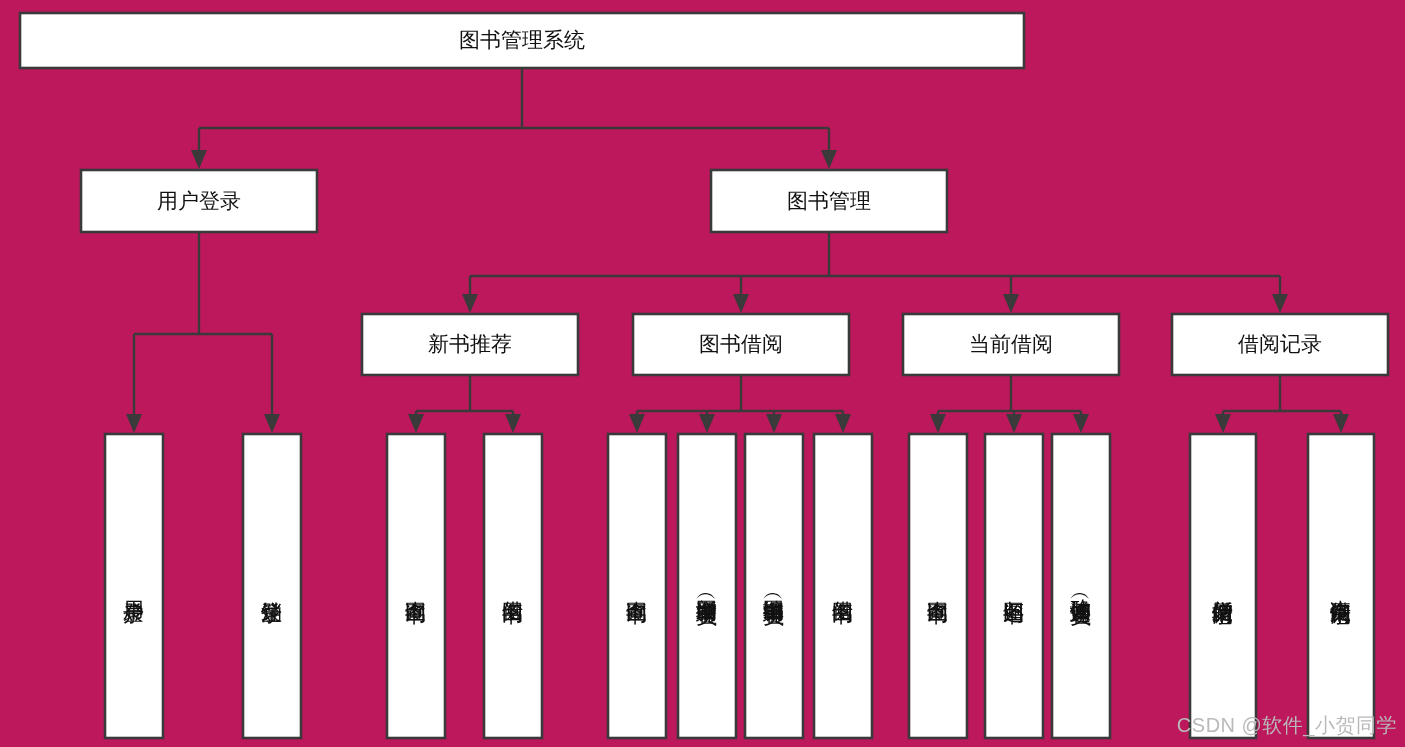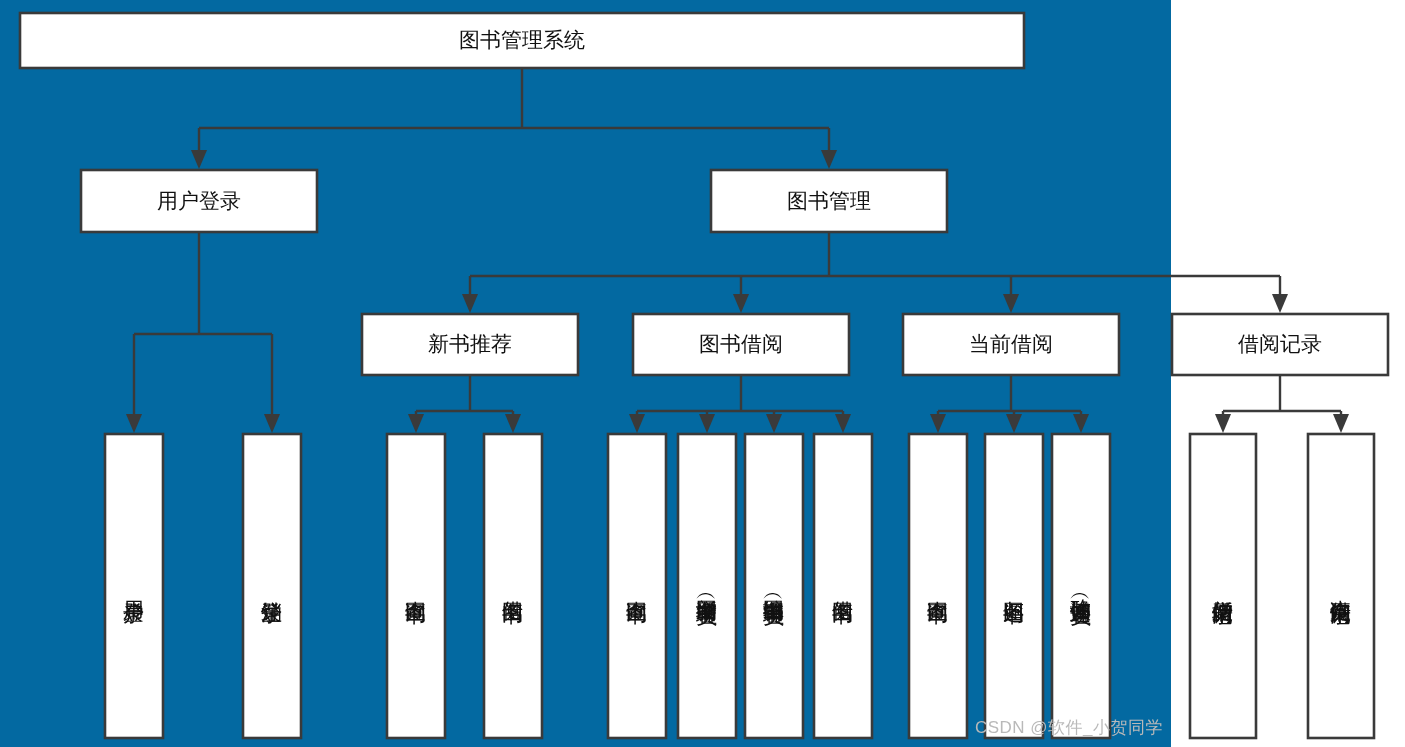--- a/index.html
+++ b/index.html
@@ -8,23 +8,23 @@
     background: #ffffff;
   }
   body {
     width: 1405px;
     height: 747px;
     font-family: "Liberation Sans", "DejaVu Sans", sans-serif;
     overflow: hidden;
   }
   #diagram-root {
     position: relative;
-    width: 1171px;
+    width: 1405px;
     height: 747px;
-    background: #0369a1;
+    background: #be185d;
   }
   svg#flow-svg {
     position: absolute;
     left: 0;
     top: 0;
     width: 1405px;
     height: 747px;
     display: block;
   }
   .node-rect {
@@ -62,21 +62,21 @@
     display: flex;
     align-items: center;
     justify-content: center;
     pointer-events: none;
   }
   .watermark {
     position: absolute;
     right: 8px;
     bottom: 8px;
     font-family: "Liberation Sans", "DejaVu Sans", sans-serif;
-    font-size: 17px;
+    font-size: 20px;
     color: #b9b9b9;
     white-space: nowrap;
     letter-spacing: 0.5px;
   }
 </style>
 </head>
 <body>
 
 <div id="diagram-root">
 

